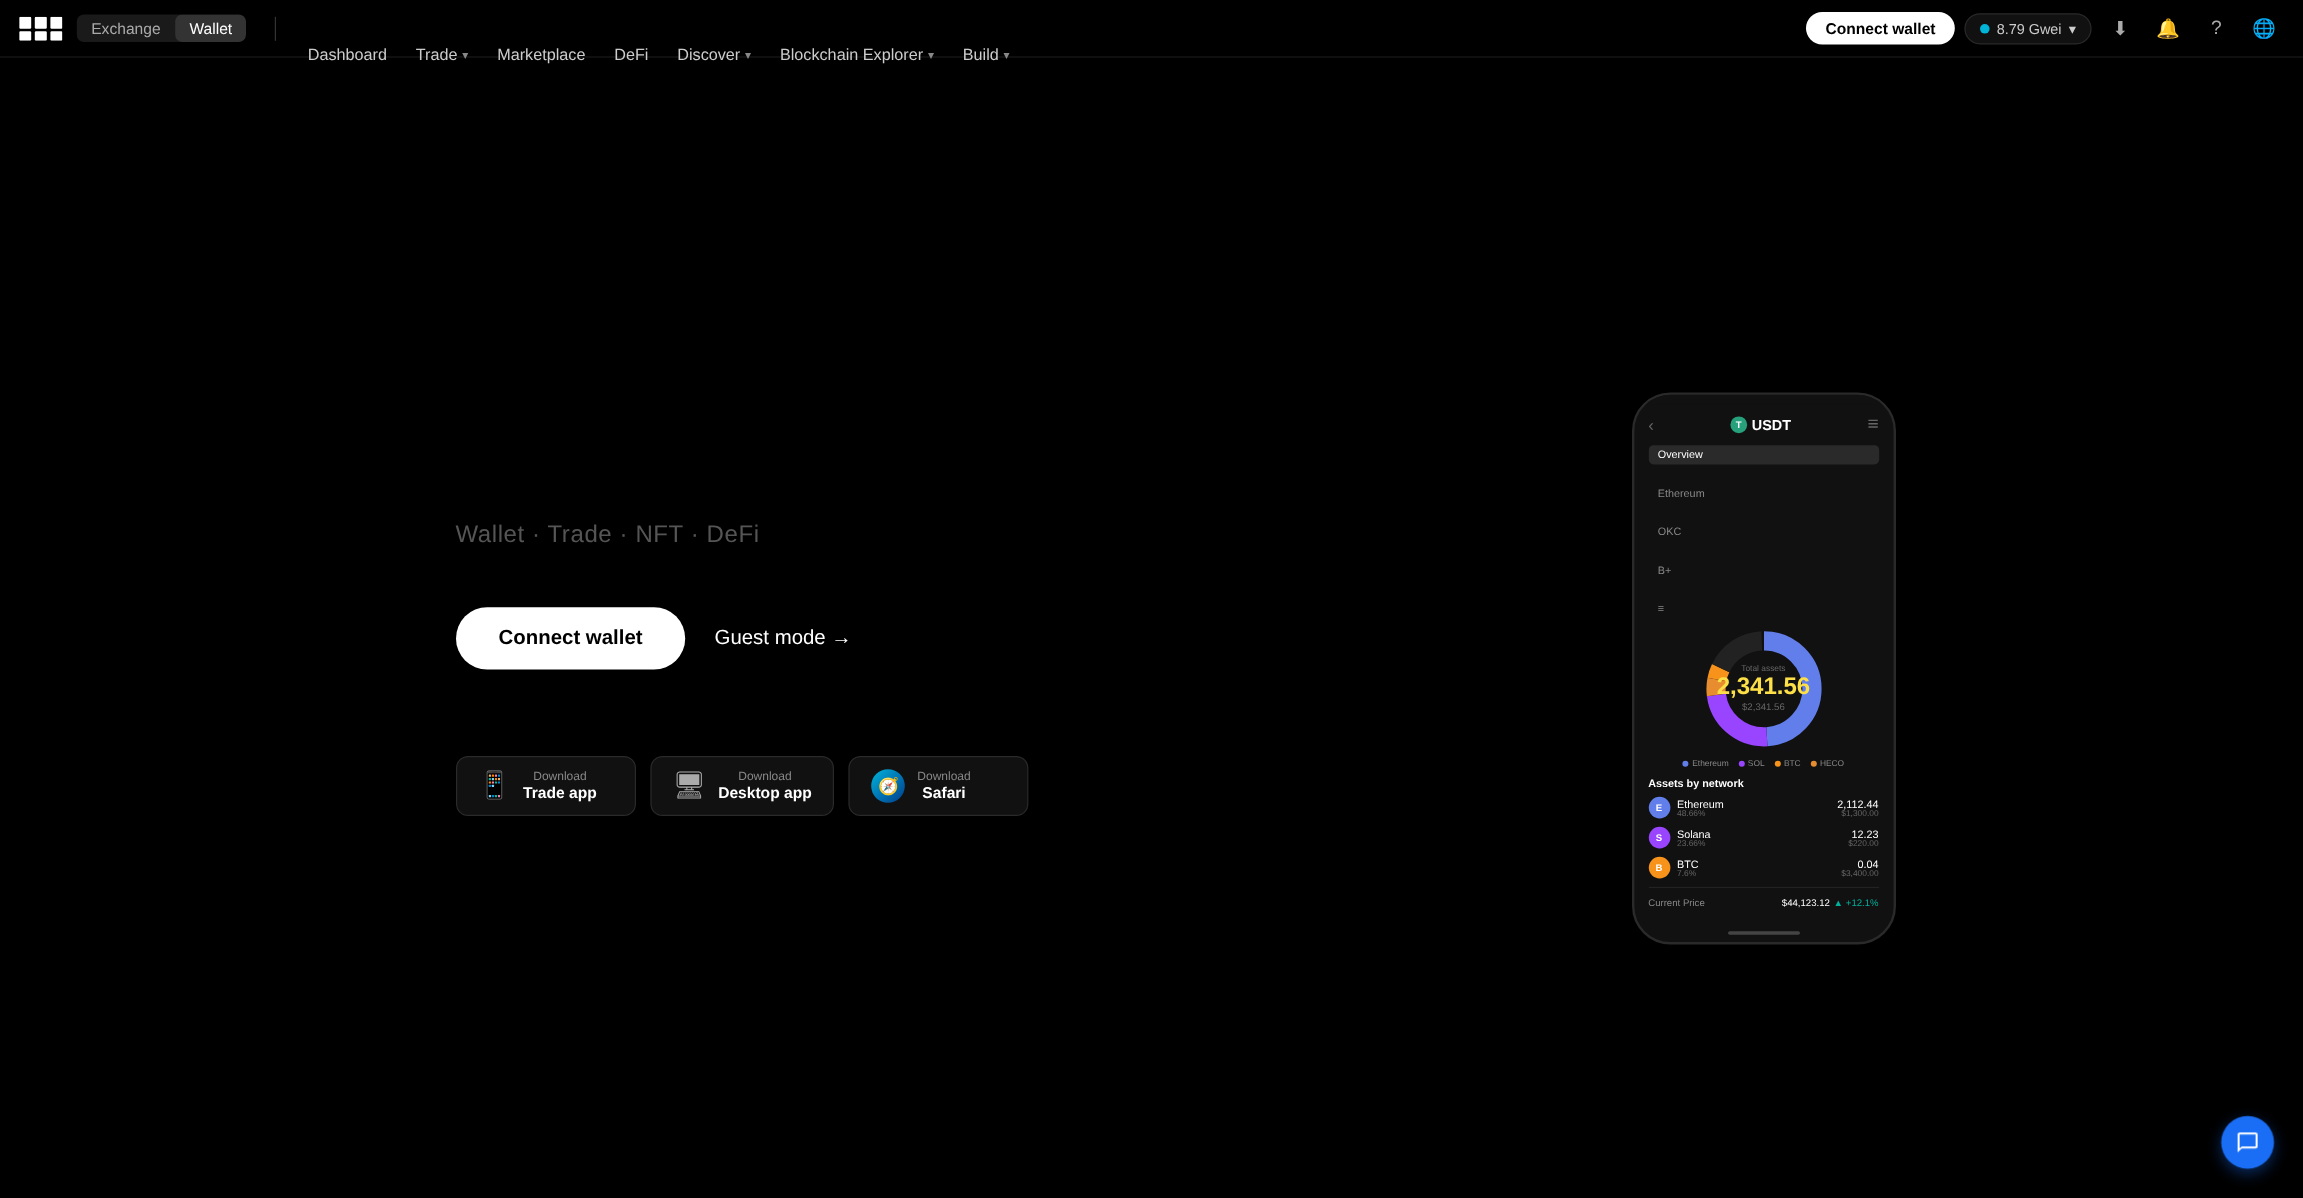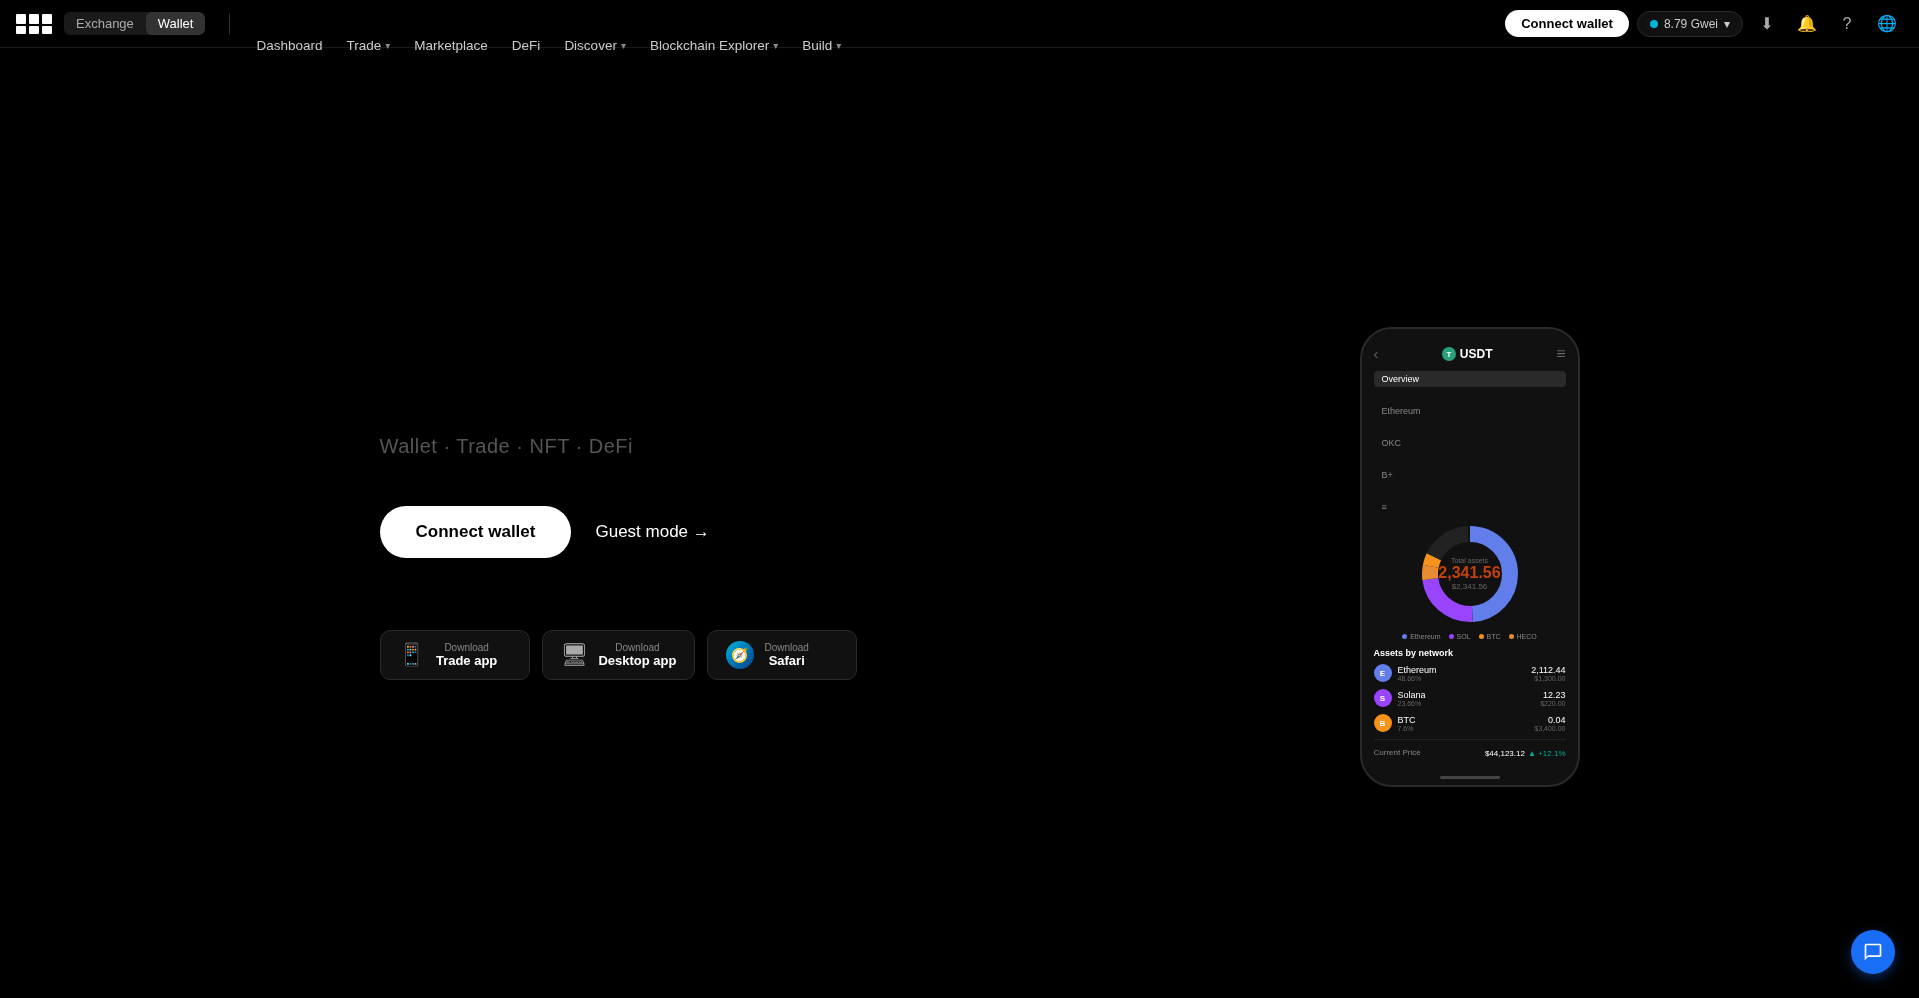--- a/index.html
+++ b/index.html
@@ -304,21 +304,21 @@
       width: 110px;
       height: 110px;
     }
     .donut-center {
       position: absolute;
       top: 50%; left: 50%;
       transform: translate(-50%, -50%);
       text-align: center;
     }
     .donut-label { font-size: 7px; color: #666; }
-    .donut-value { font-size: 16px; font-weight: 700; color: #c2410c; }
+    .donut-value { font-size: 20px; font-weight: 700; color: #fde047; }
     .donut-usd { font-size: 8px; color: #666; }
     .chart-legend {
       display: flex;
       gap: 8px;
       justify-content: center;
       margin-top: 4px;
     }
     .legend-item {
       display: flex;
       align-items: center;

